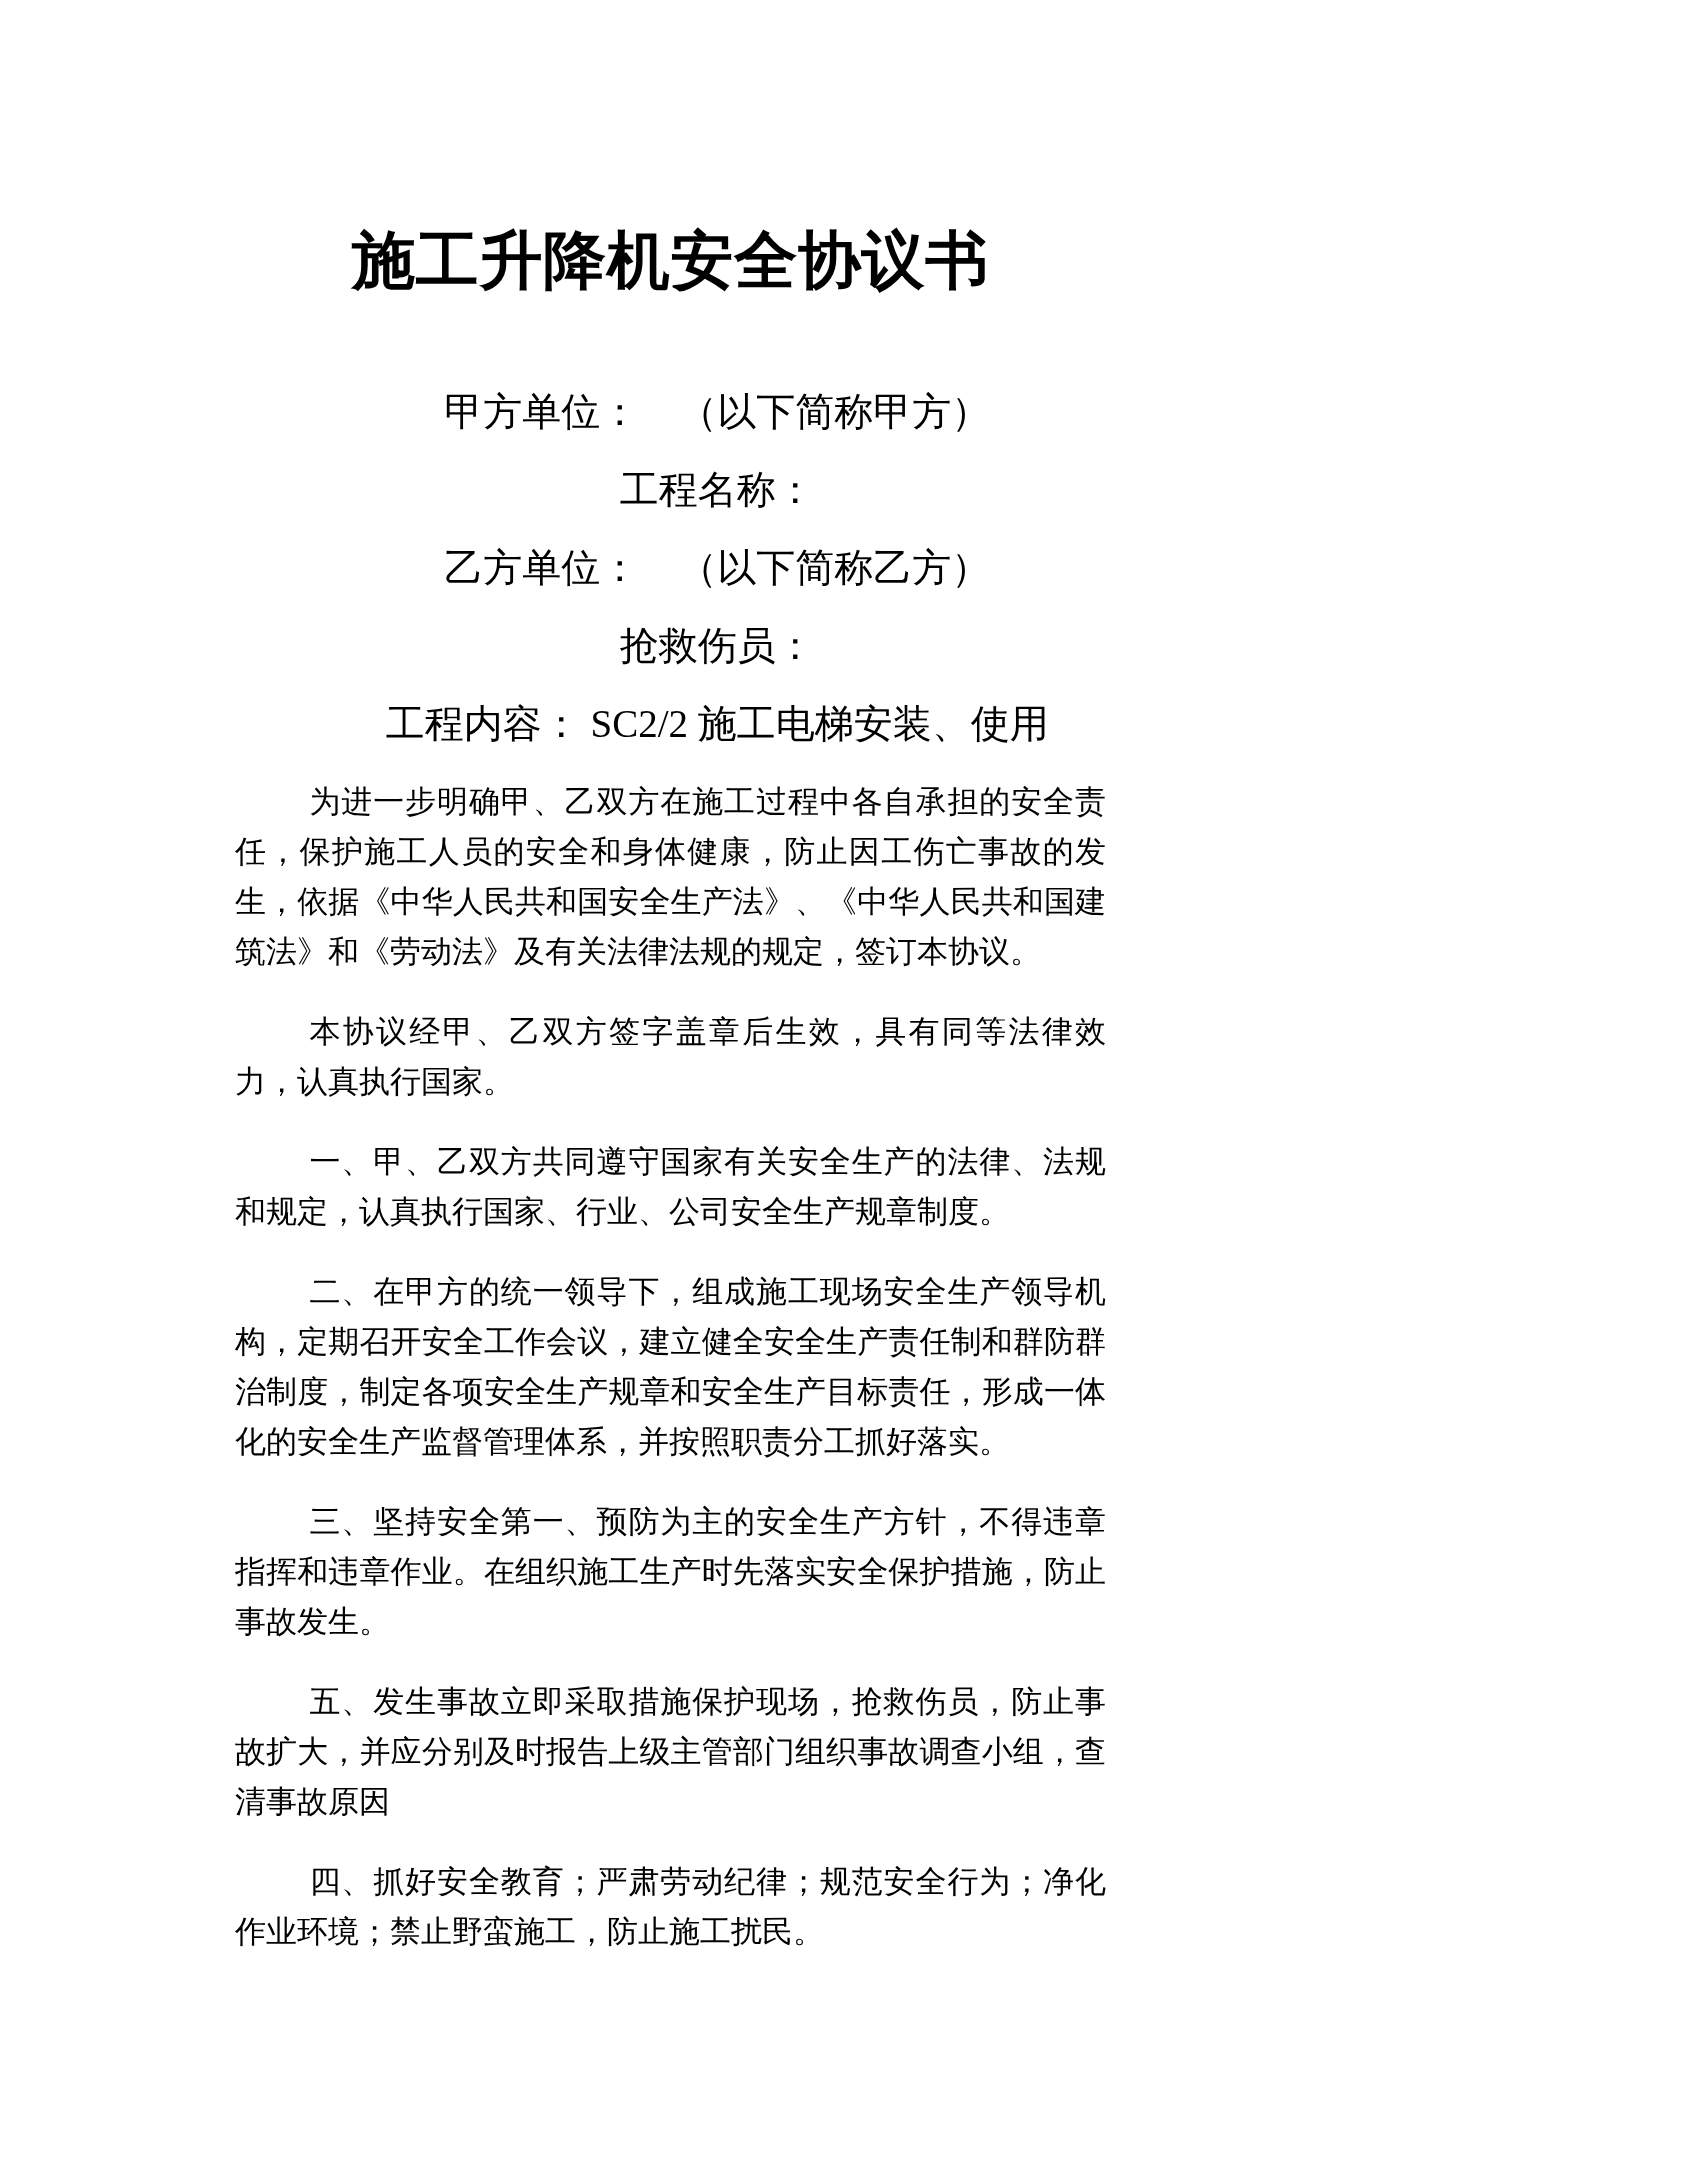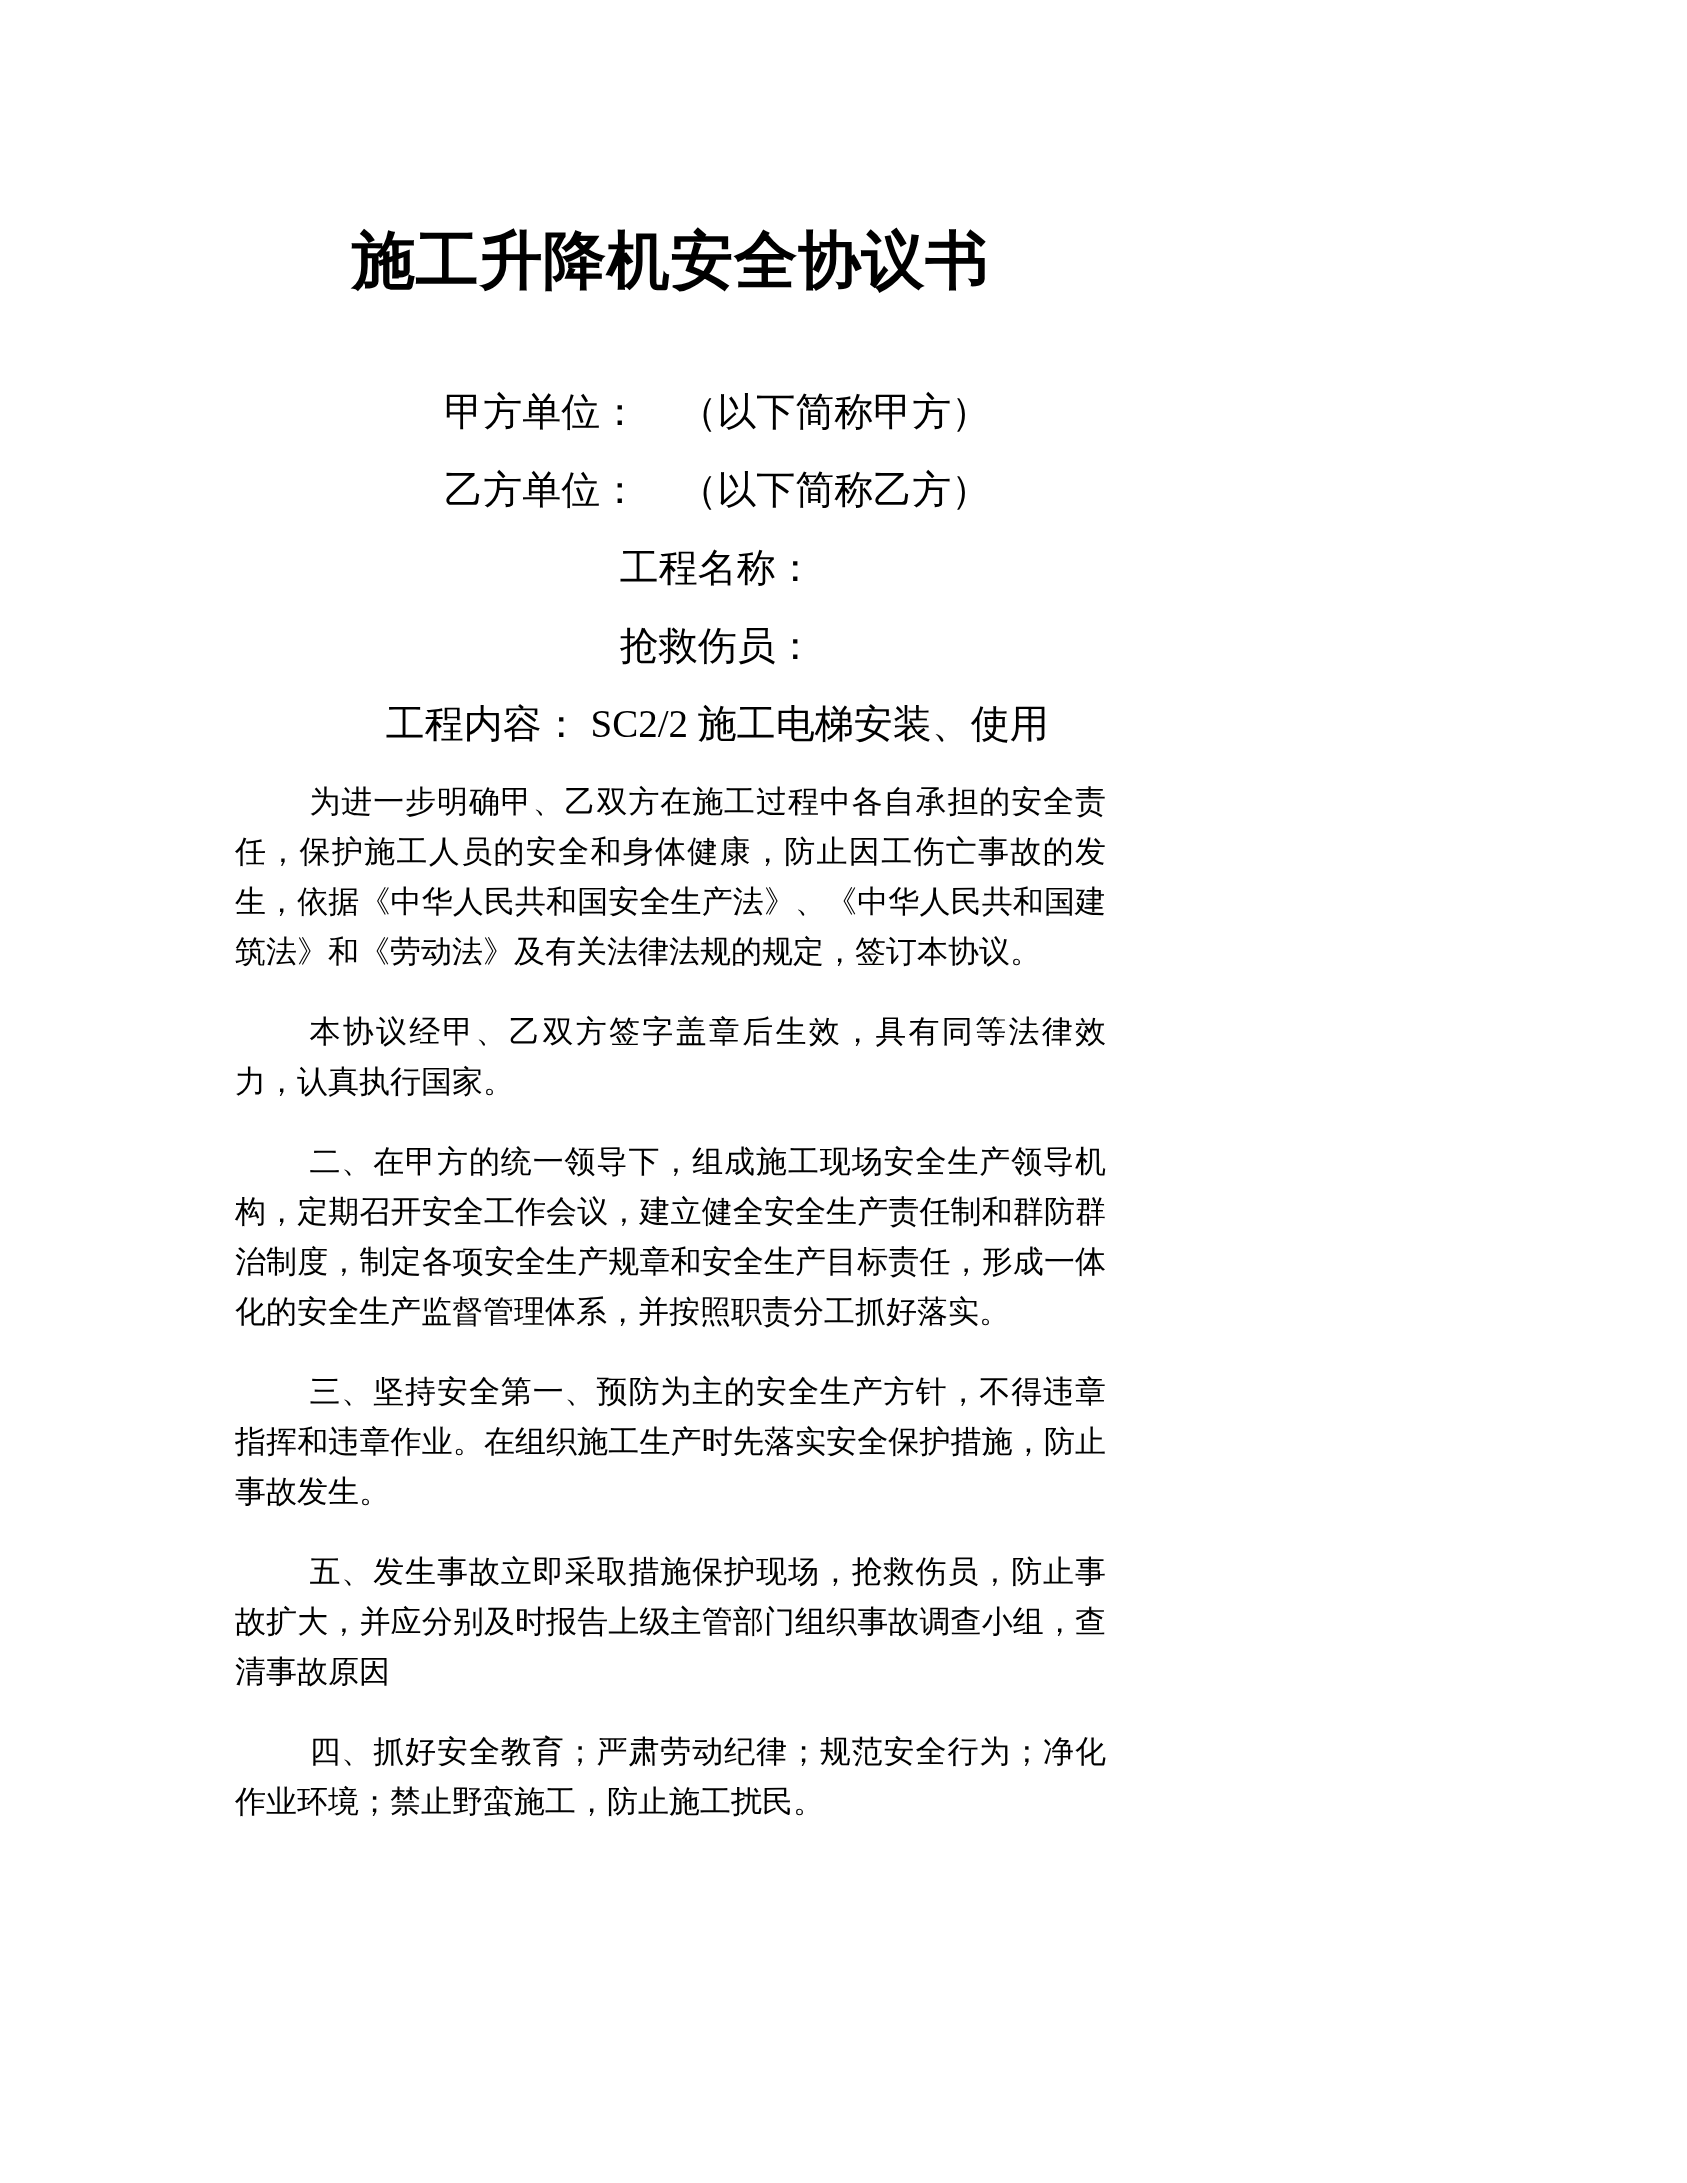--- a/index.html
+++ b/index.html
@@ -55,29 +55,30 @@
 </style>
 </head>
 <body>
 
 <div class="page">
 
   <h1 class="doc-title">施工升降机安全协议书</h1>
 
   <div class="info-block">
     <p class="info-line">甲方单位：　（以下简称甲方）</p>
+    <p class="info-line">工程名称：</p>
     <p class="info-line">乙方单位：　（以下简称乙方）</p>
-    <p class="info-line">工程名称：</p>
     <p class="info-line">抢救伤员：</p>
     <p class="info-line">工程内容： SC2/2 施工电梯安装、使用</p>
   </div>
 
   <div class="body-block">
     <p class="body-para">为进一步明确甲、乙双方在施工过程中各自承担的安全责任，保护施工人员的安全和身体健康，防止因工伤亡事故的发生，依据《中华人民共和国安全生产法》、《中华人民共和国建筑法》和《劳动法》及有关法律法规的规定，签订本协议。</p>
     <p class="body-para">本协议经甲、乙双方签字盖章后生效，具有同等法律效力，认真执行国家。</p>
+    <p class="body-para">一、甲、乙双方共同遵守国家有关安全生产的法律、法规和规定，认真执行国家、行业、公司安全生产规章制度。</p>
     <p class="body-para">二、在甲方的统一领导下，组成施工现场安全生产领导机构，定期召开安全工作会议，建立健全安全生产责任制和群防群治制度，制定各项安全生产规章和安全生产目标责任，形成一体化的安全生产监督管理体系，并按照职责分工抓好落实。</p>
     <p class="body-para">三、坚持安全第一、预防为主的安全生产方针，不得违章指挥和违章作业。在组织施工生产时先落实安全保护措施，防止事故发生。</p>
     <p class="body-para">五、发生事故立即采取措施保护现场，抢救伤员，防止事故扩大，并应分别及时报告上级主管部门组织事故调查小组，查清事故原因</p>
     <p class="body-para">四、抓好安全教育；严肃劳动纪律；规范安全行为；净化作业环境；禁止野蛮施工，防止施工扰民。</p>
   </div>
 
 </div>
 
 
 </body></html>

